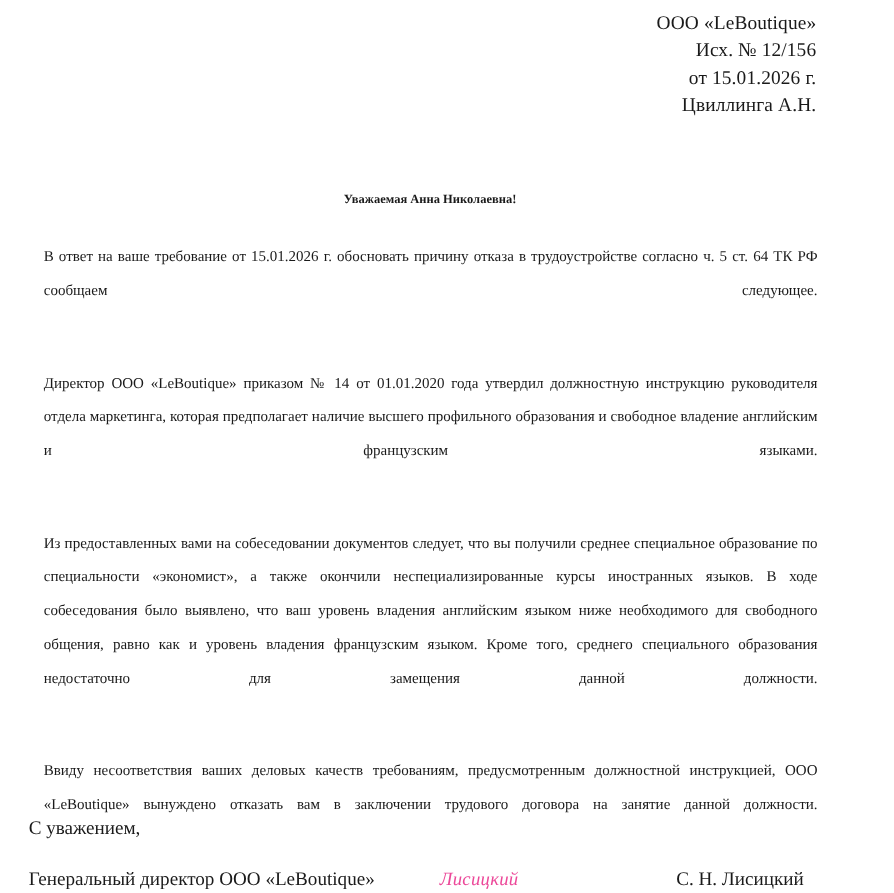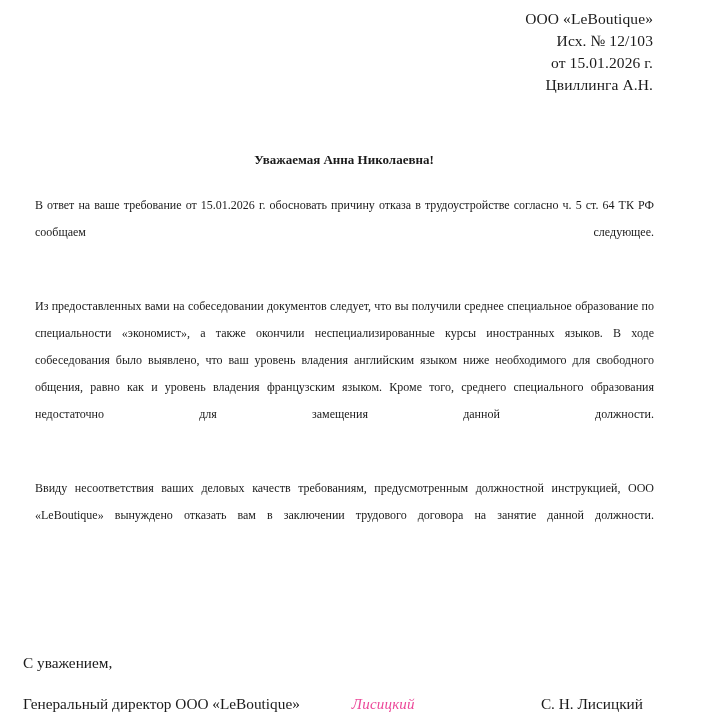--- a/index.html
+++ b/index.html
@@ -44,21 +44,21 @@
   }
 
   
   .salutation {
     position: absolute;
     left: 35px;
     top: 148px;
     width: 618px;
     text-align: center;
     font-weight: bold;
-    font-size: 13px;
+    font-size: 10px;
     line-height: 24px;
   }
 
   
   .body-block {
     position: absolute;
     left: 35px;
     top: 192px;
     width: 619px;
   }
@@ -113,29 +113,30 @@
     white-space: nowrap;
   }
 </style>
 </head>
 <body>
 
 <div class="page">
 
   <div class="letterhead">
     <span class="lh-line">ООО «LeBoutique»</span>
-    <span class="lh-line">Исх. № 12/103</span>
+    <span class="lh-line">Исх. № 12/156</span>
     <span class="lh-line">от 15.01.2026 г.</span>
     <span class="lh-line">Цвиллинга А.Н.</span>
   </div>
 
   <div class="salutation">Уважаемая Анна Николаевна!</div>
 
   <div class="body-block">
     <p class="para">В ответ на ваше требование от 15.01.2026 г. обосновать причину отказа в трудоустройстве согласно ч. 5 ст. 64 ТК РФ сообщаем следующее.</p>
+    <p class="para">Директор ООО «LeBoutique» приказом № 14 от 01.01.2020 года утвердил должностную инструкцию руководителя отдела маркетинга, которая предполагает наличие высшего профильного образования и свободное владение английским и французским языками.</p>
     <p class="para">Из предоставленных вами на собеседовании документов следует, что вы получили среднее специальное образование по специальности «экономист», а также окончили неспециализированные курсы иностранных языков. В ходе собеседования было выявлено, что ваш уровень владения английским языком ниже необходимого для свободного общения, равно как и уровень владения французским языком. Кроме того, среднего специального образования недостаточно для замещения данной должности.</p>
     <p class="para">Ввиду несоответствия ваших деловых качеств требованиям, предусмотренным должностной инструкцией, ООО «LeBoutique» вынуждено отказать вам в заключении трудового договора на занятие данной должности.</p>
 
   </div>
 
   <div class="signature-block">
     <span class="sig-regards">С уважением,</span>
     <div class="sig-row">
       <span class="sig-title">Генеральный директор ООО «LeBoutique»</span>
       <span class="sig-autograph">Лисицкий</span>

